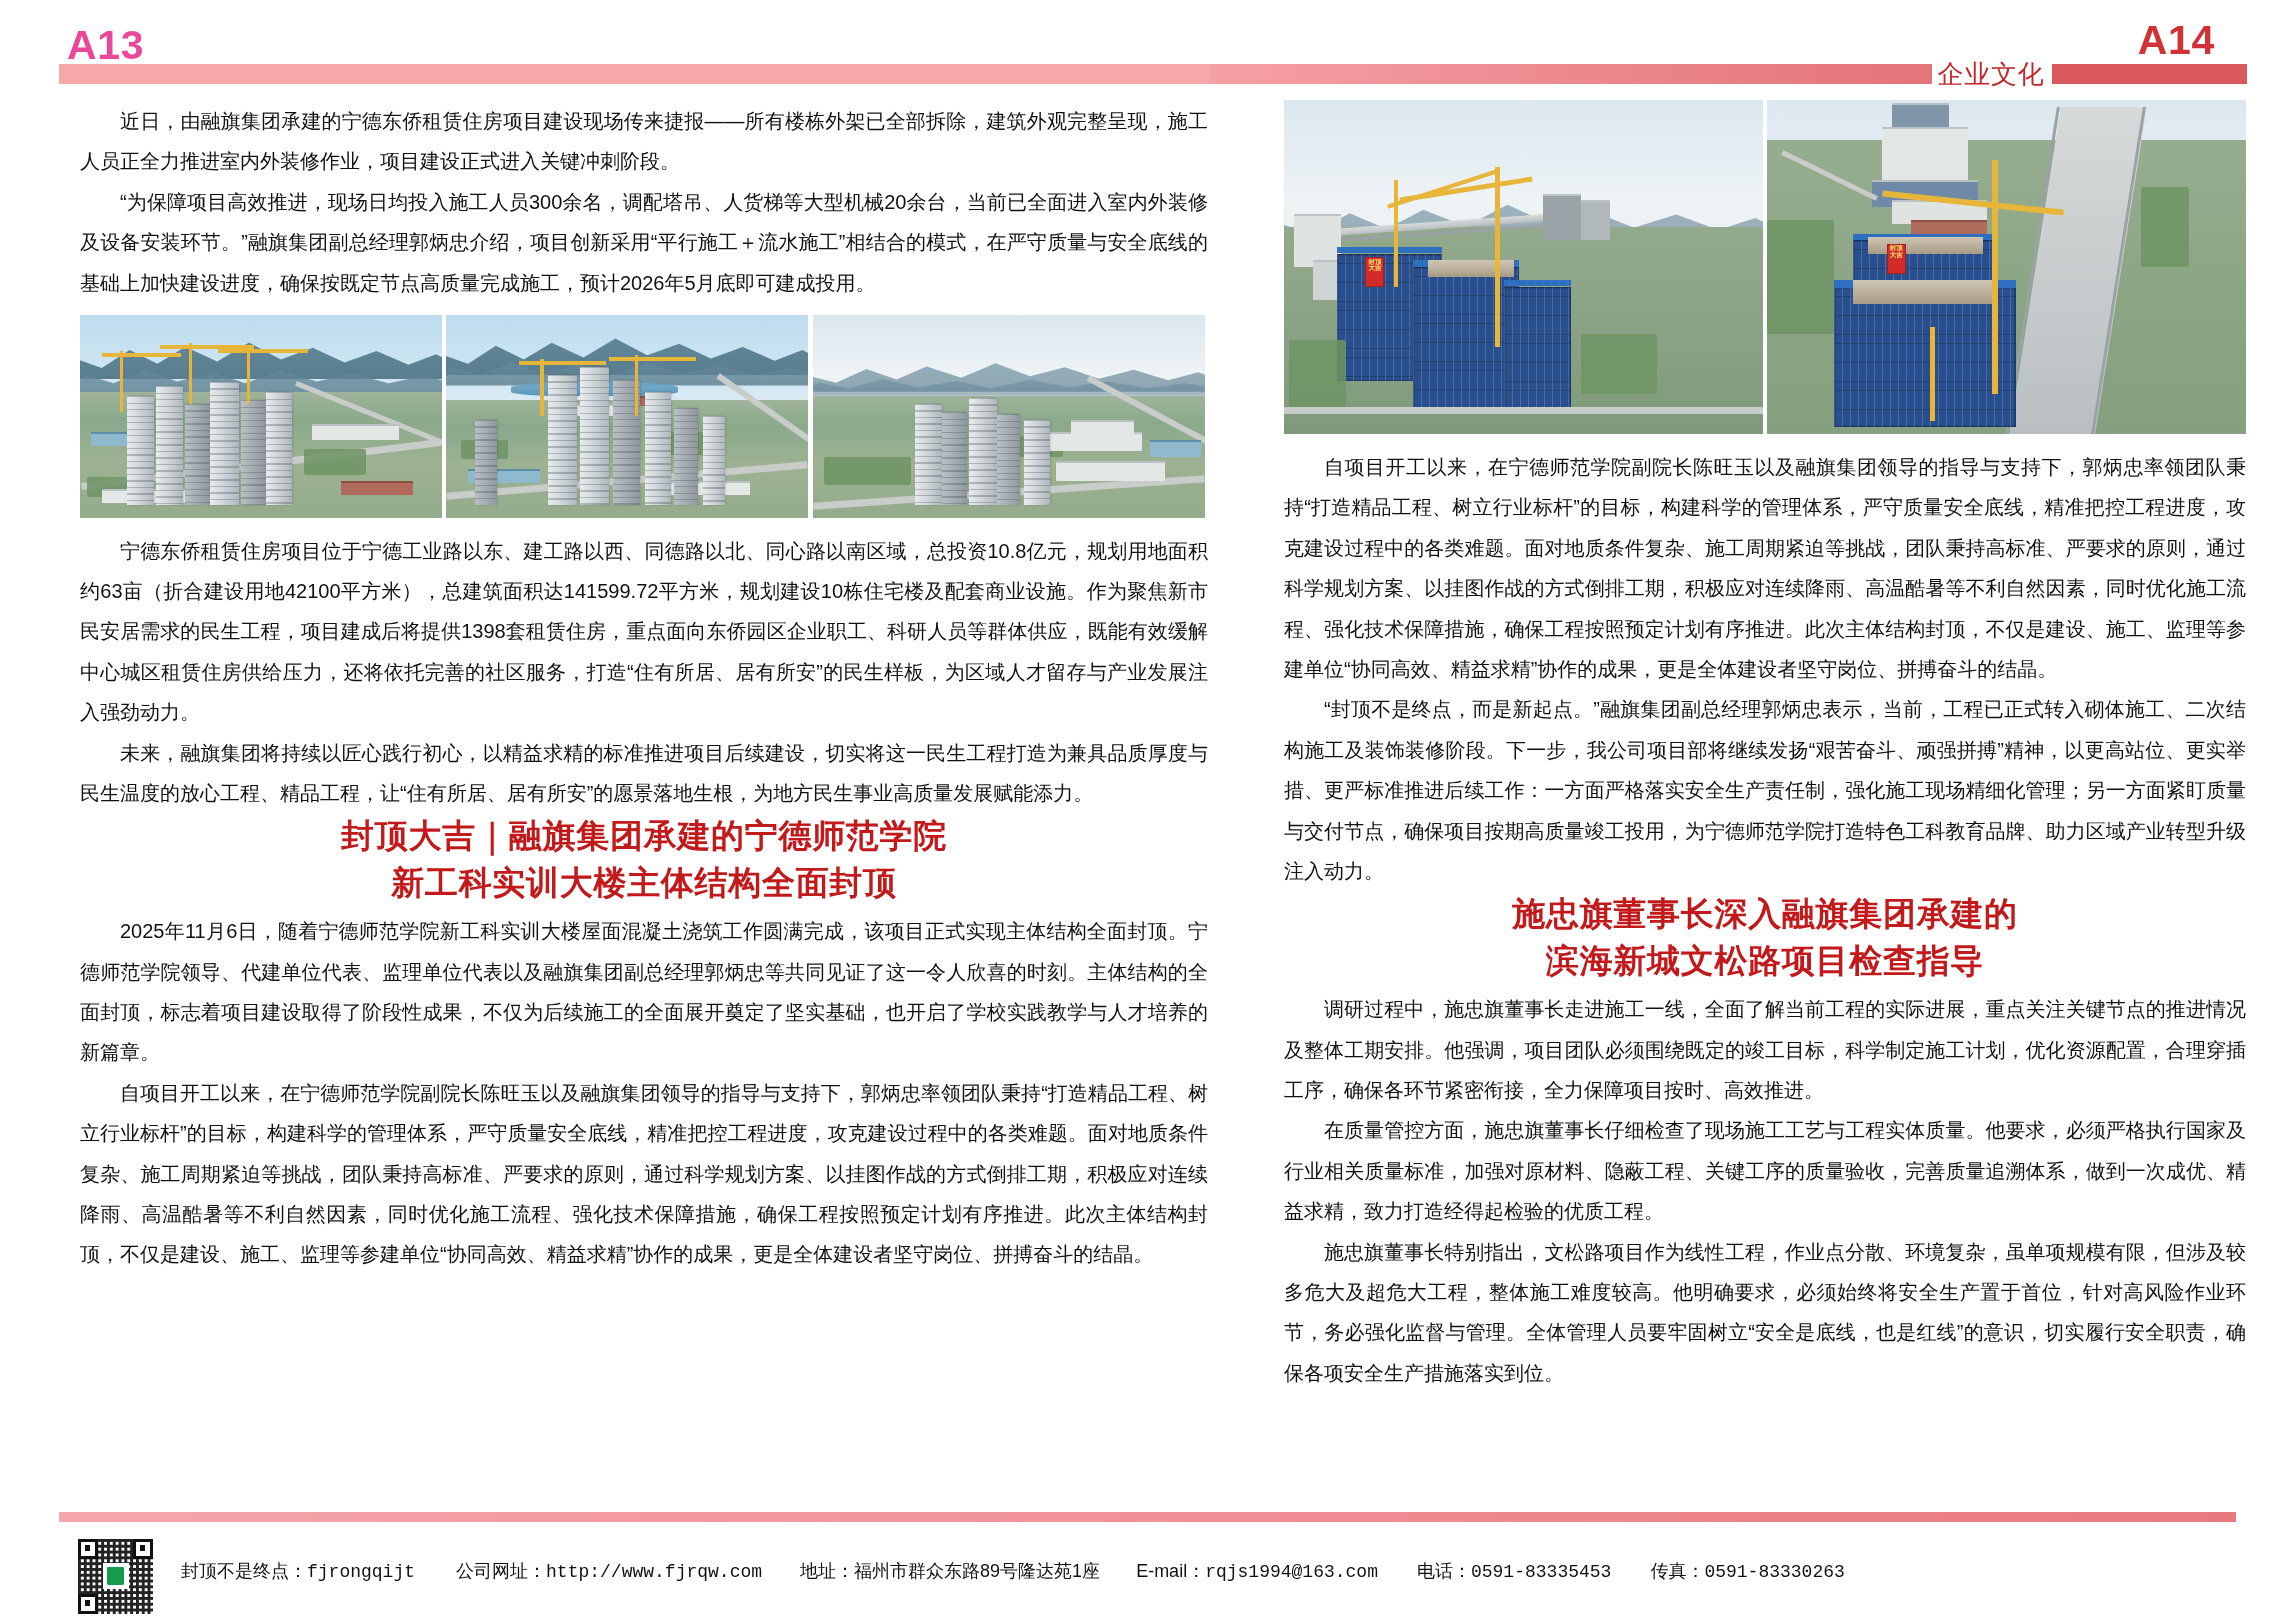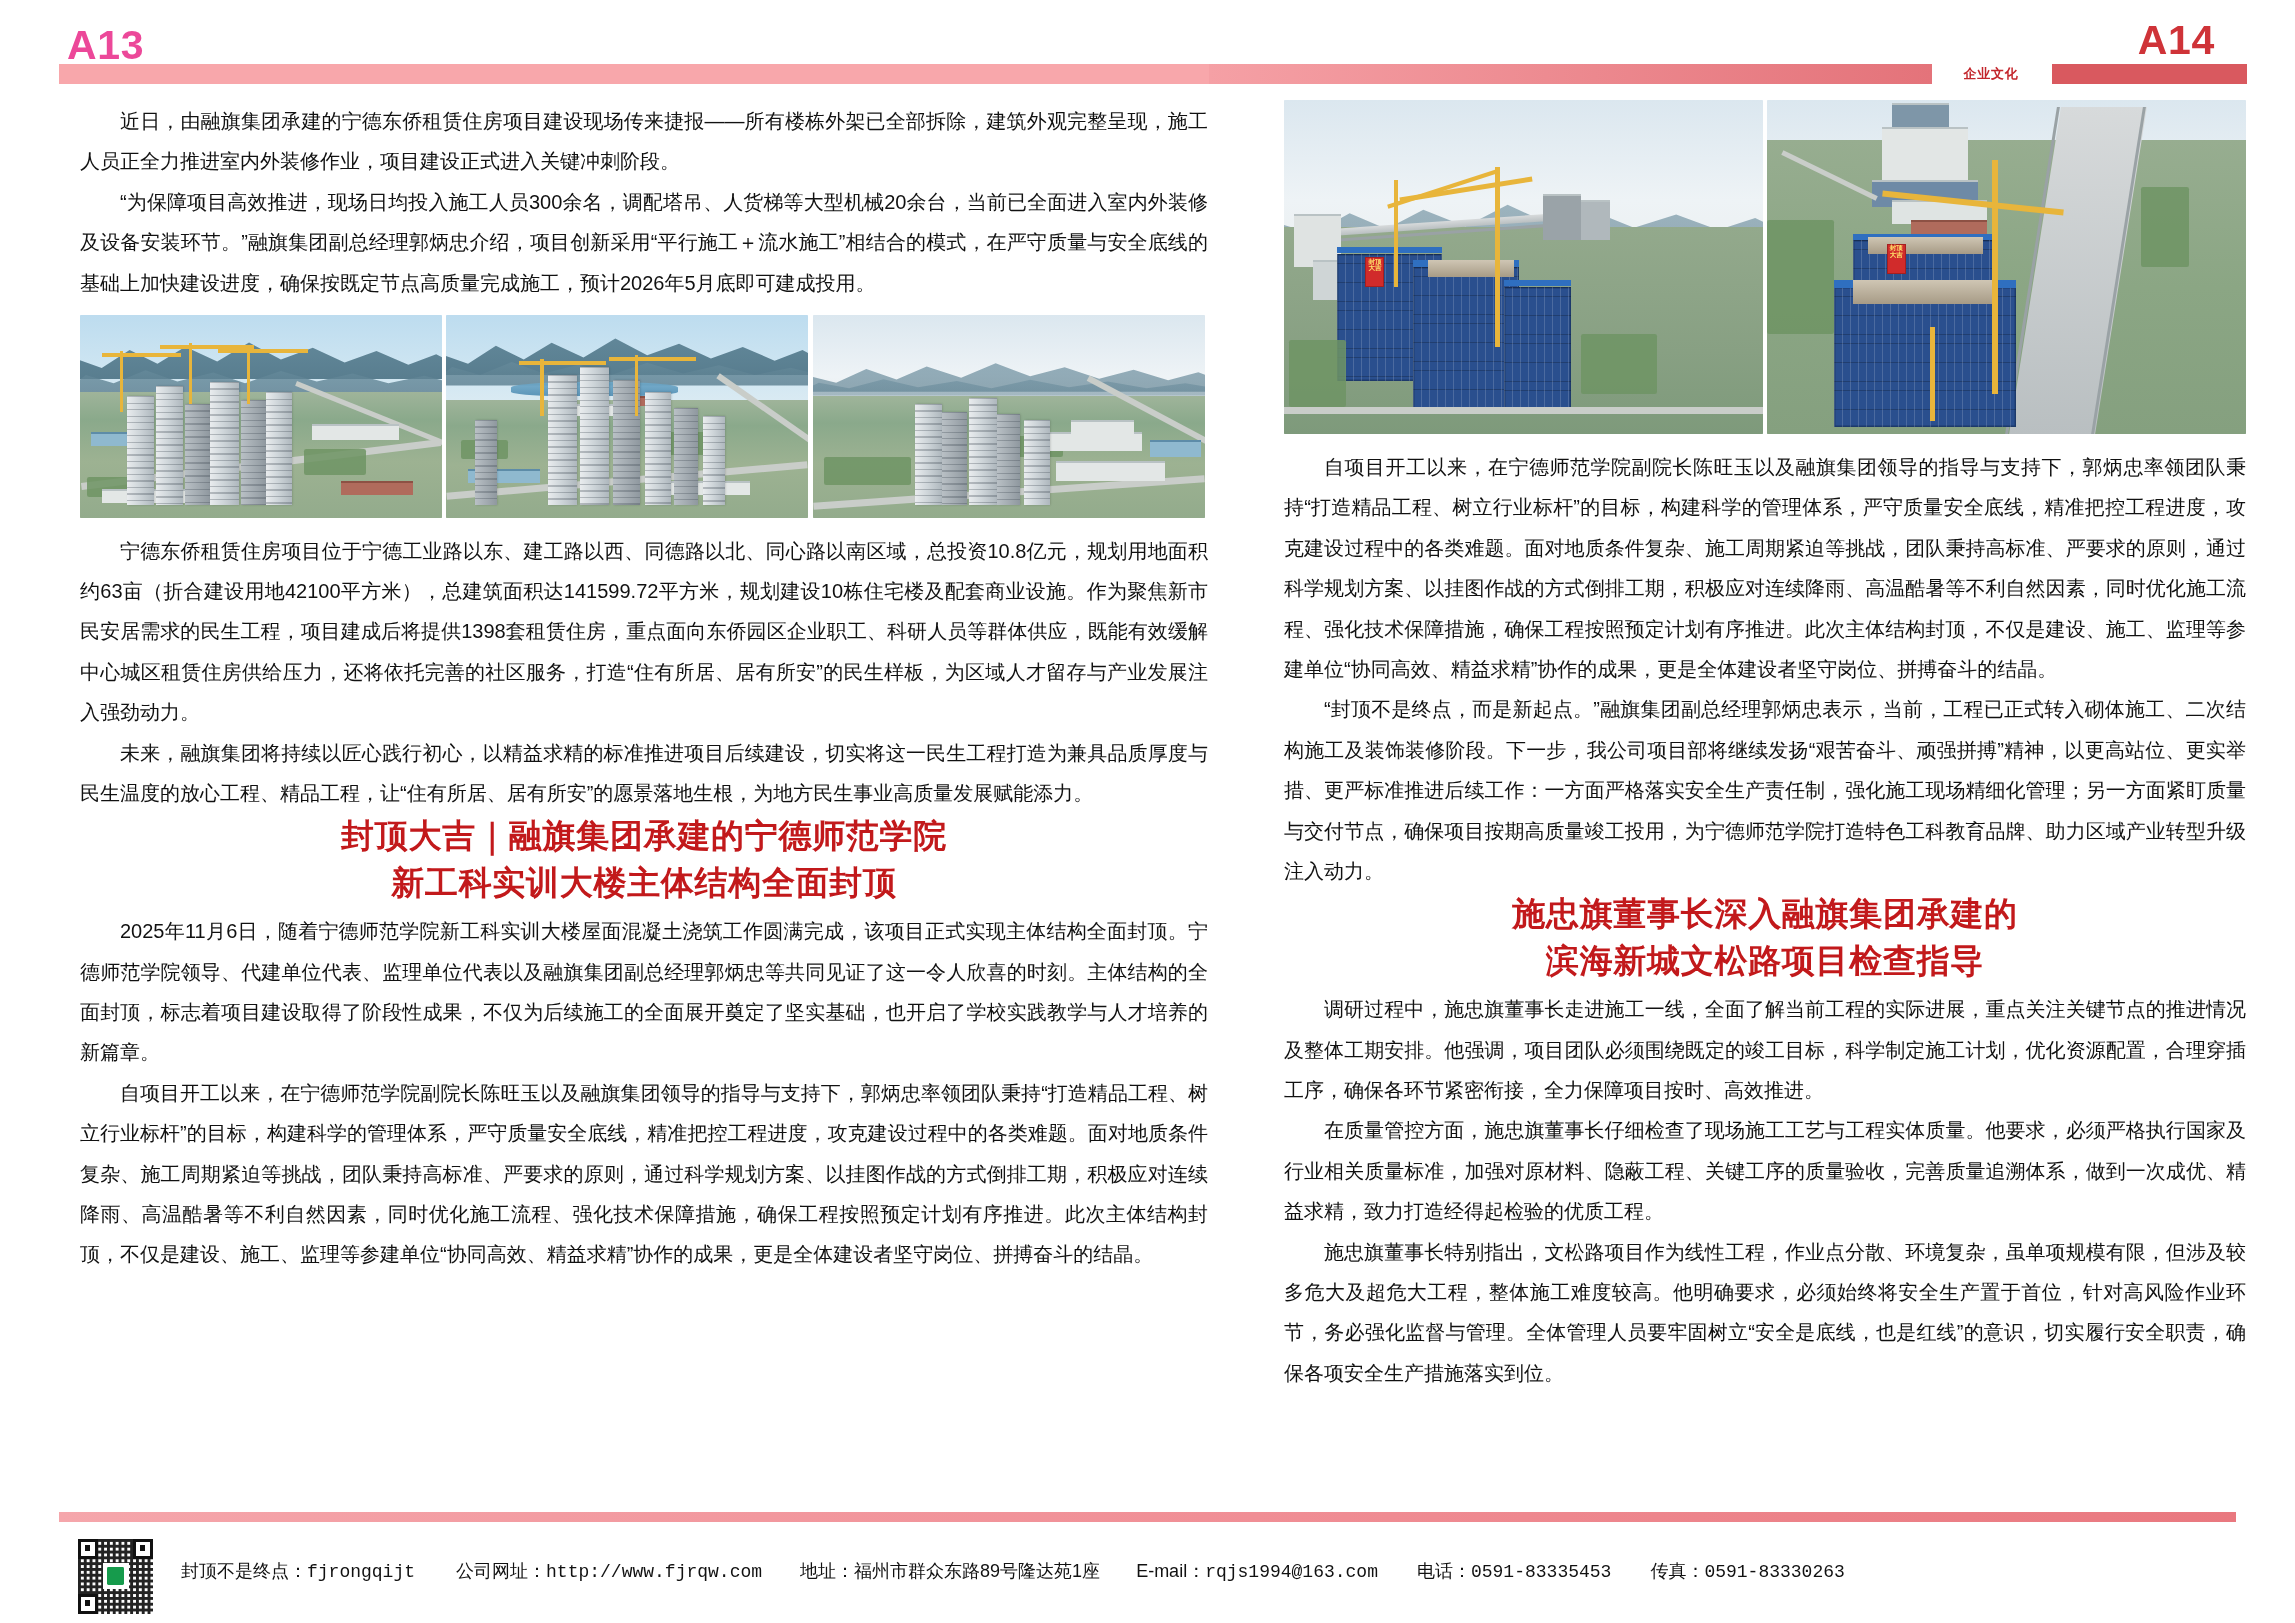--- a/index.html
+++ b/index.html
@@ -13,21 +13,21 @@
   
   .page { position:absolute; inset:0; background:#fff; }
 
   
   .hdr-rule-left  { position:absolute; left:59px;  top:64px; width:1150px; height:20px;
                     background:#f8a7ab; }
   .hdr-rule-right { position:absolute; left:1209px; top:64px; width:723px; height:20px;
                     background:linear-gradient(90deg,#f5a0a5 0%, #e4737a 100%); }
   .hdr-tag        { position:absolute; left:1937px; top:61px; width:108px; height:26px;
                     display:flex; align-items:center; justify-content:center;
-                    color:#c3262c; font-size:13px; letter-spacing:0.7px; font-weight:700; }
+                    color:#c3262c; font-size:26px; letter-spacing:0.7px; font-weight:400; }
   .hdr-block      { position:absolute; left:2052px; top:64px; width:195px; height:20px;
                     background:#d9595f; }
 
   .pageno-left  { position:absolute; left:67px;  top:22px; color:#ec4899;
                   font-size:41px; font-weight:700; letter-spacing:0.7px; }
   .pageno-right { position:absolute; right:80px; top:17.4px; color:#cf3338;
                   font-size:41px; font-weight:700; letter-spacing:0.7px; }
 
   .foot-rule { position:absolute; left:59px; top:1512px; width:2177px; height:10px;
                background:linear-gradient(90deg,#f5a6ab 0%, #f08e95 55%, #e9787f 100%); }

